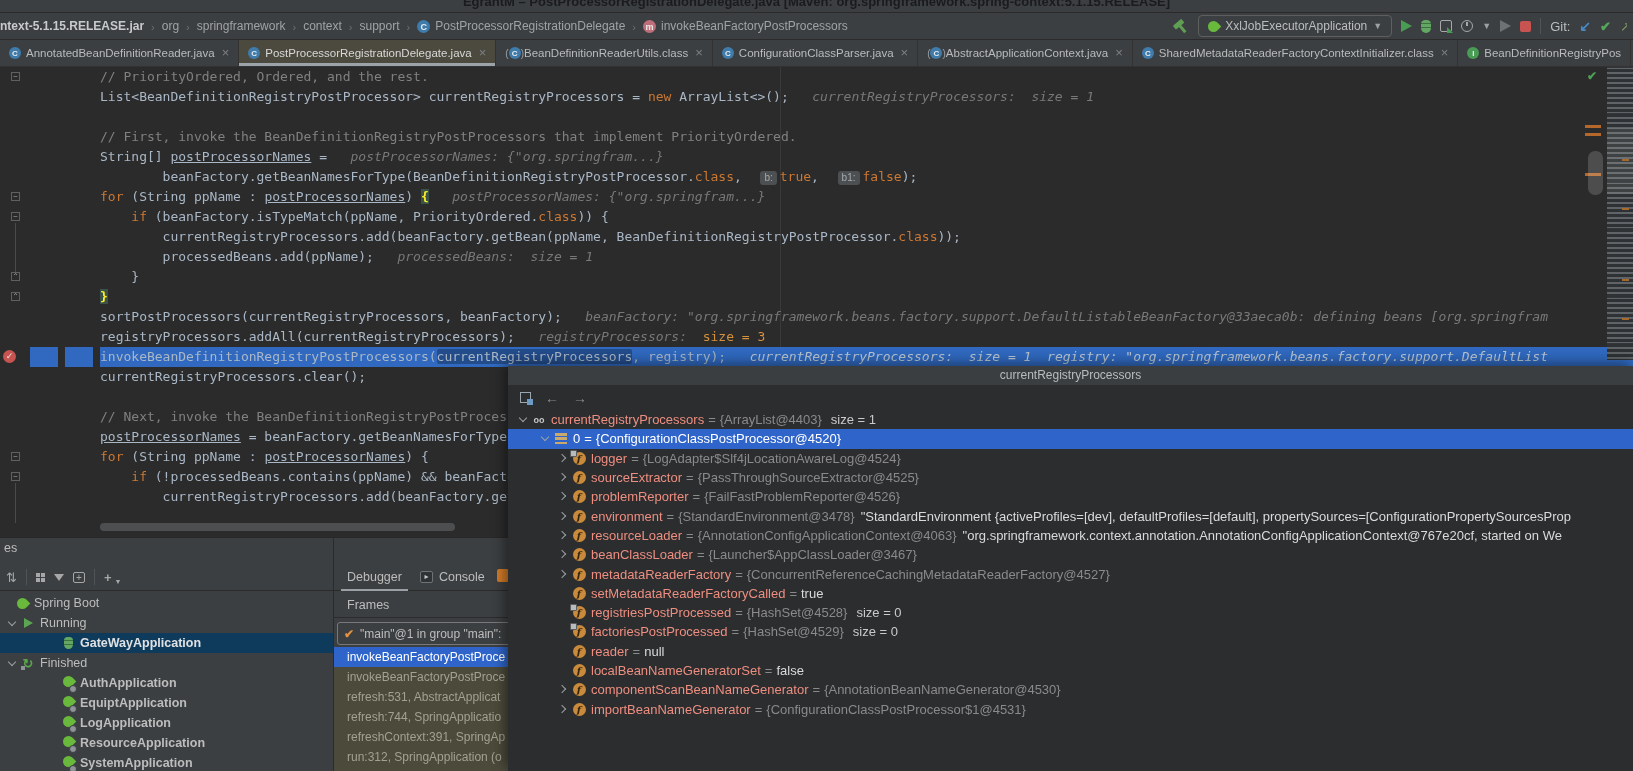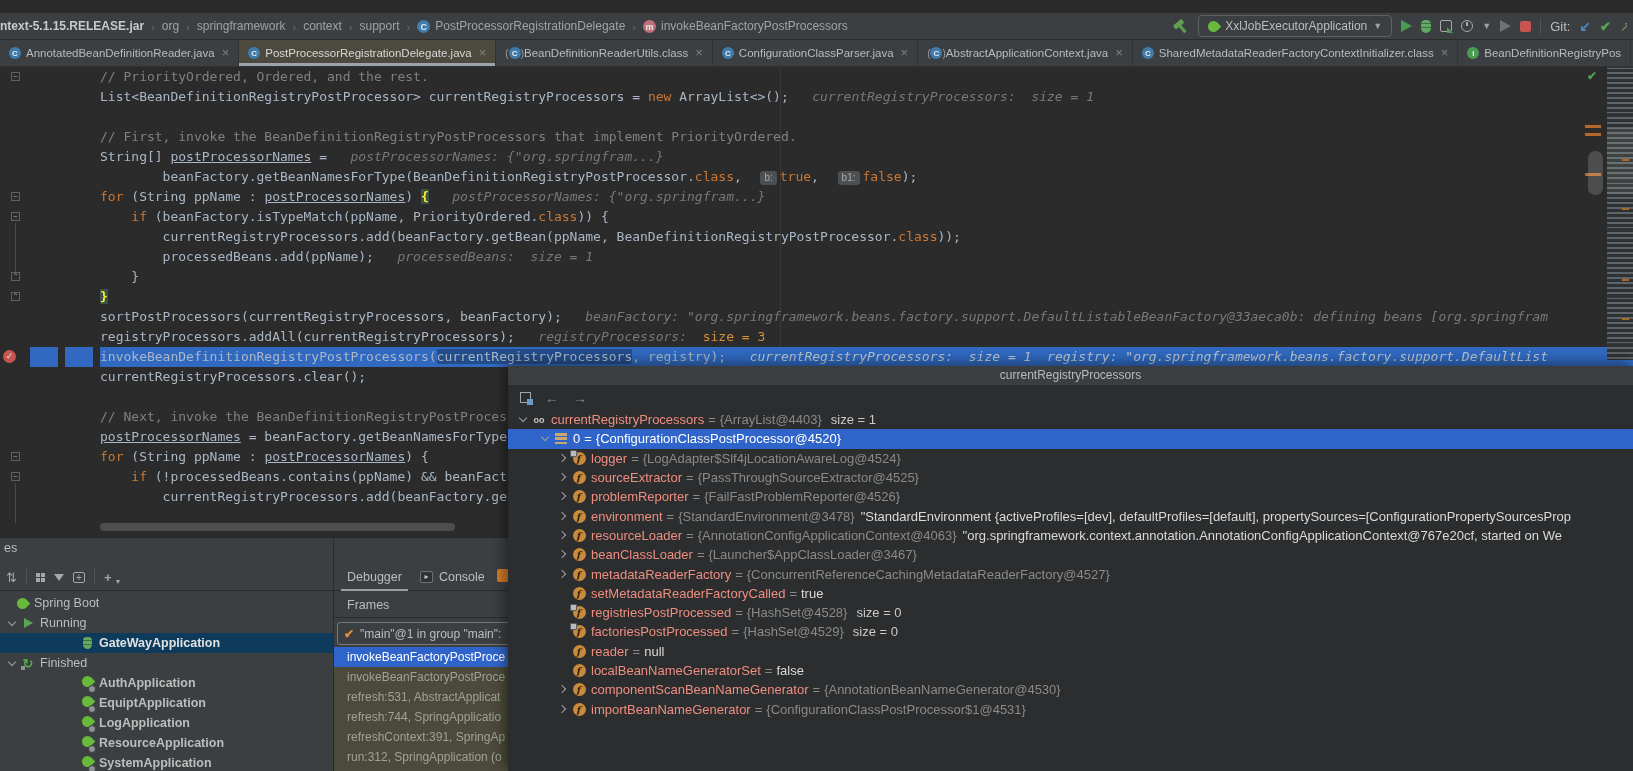--- a/index.html
+++ b/index.html
@@ -120,21 +120,21 @@
   .boxplus { width:12px; height:11px; border:1px solid #A7A7A7; font-size:10px; line-height:9px;
              text-align:center; color:#A7A7A7; border-radius:2px; }
   .mini-caret { font-size:7px; color:#A7A7A7; margin-left:-6px; margin-top:8px; }
   .panel-hline { position:absolute; left:0; right:0; top:52px; height:1px; background:#2B2B2B; }
   .panel-vline { position:absolute; left:333px; top:0; bottom:0; width:1px; background:#2B2B2B; }
 
   .svc-tree { position:absolute; left:0; top:55px; width:333px; bottom:0; overflow:hidden; }
   .svc-row { height:20px; display:flex; align-items:center; font-size:12.5px; color:#BDBDBD; white-space:nowrap; }
   .svc-row.bold { font-weight:bold; }
   .svc-row.selected { background:#0E3B5C; color:#DFE1E3; }
-  .ind-a { padding-left:14px; } .ind-b { padding-left:6px; } .ind-c { padding-left:79px; }
+  .ind-a { padding-left:14px; } .ind-b { padding-left:6px; } .ind-c { padding-left:60px; }
   .chev { width:14px; height:9px; position:relative; display:inline-block; flex:0 0 14px; }
   .chev.open::before { content:""; position:absolute; top:0; left:3px; width:5px; height:5px;
         border-right:1.5px solid #9DA0A4; border-bottom:1.5px solid #9DA0A4; transform:rotate(45deg); }
   .chev.closed::before { content:""; position:absolute; top:1px; left:2px; width:5px; height:5px;
         border-right:1.5px solid #9DA0A4; border-bottom:1.5px solid #9DA0A4; transform:rotate(-45deg); }
   .svc-ic { width:16px; flex:0 0 16px; display:inline-flex; align-items:center; justify-content:center;
             margin-right:4px; position:relative; }
   .appleaf { position:relative; }
   .appleaf::after { content:""; position:absolute; right:-3px; bottom:-3px; width:6px; height:6px;
                     border-radius:50%; background:#8E9399; border:1px solid #3C3F41; }
@@ -193,20 +193,23 @@
   .vref { color:#8A8A8A; }
   .vsize { color:#CACACA; padding-left:9px; }
   .vstr { color:#DADADA; padding-left:6px; }
   .vval { color:#DADADA; }
 </style>
 </head>
 <body>
 
 <div class="app">
 
+  <div class="titlebar">
+    <span>EgrantM – PostProcessorRegistrationDelegate.java [Maven: org.springframework.spring-context:5.1.15.RELEASE]</span>
+  </div>
 
   <div class="navbar">
     <div class="crumbs">
         <span class="crumb bold">
           <span class="bc-label">ntext-5.1.15.RELEASE.jar</span>
         </span>
         <span class="crumb">
           <span class="sep">›</span>
           <span class="bc-label">org</span>
         </span>

